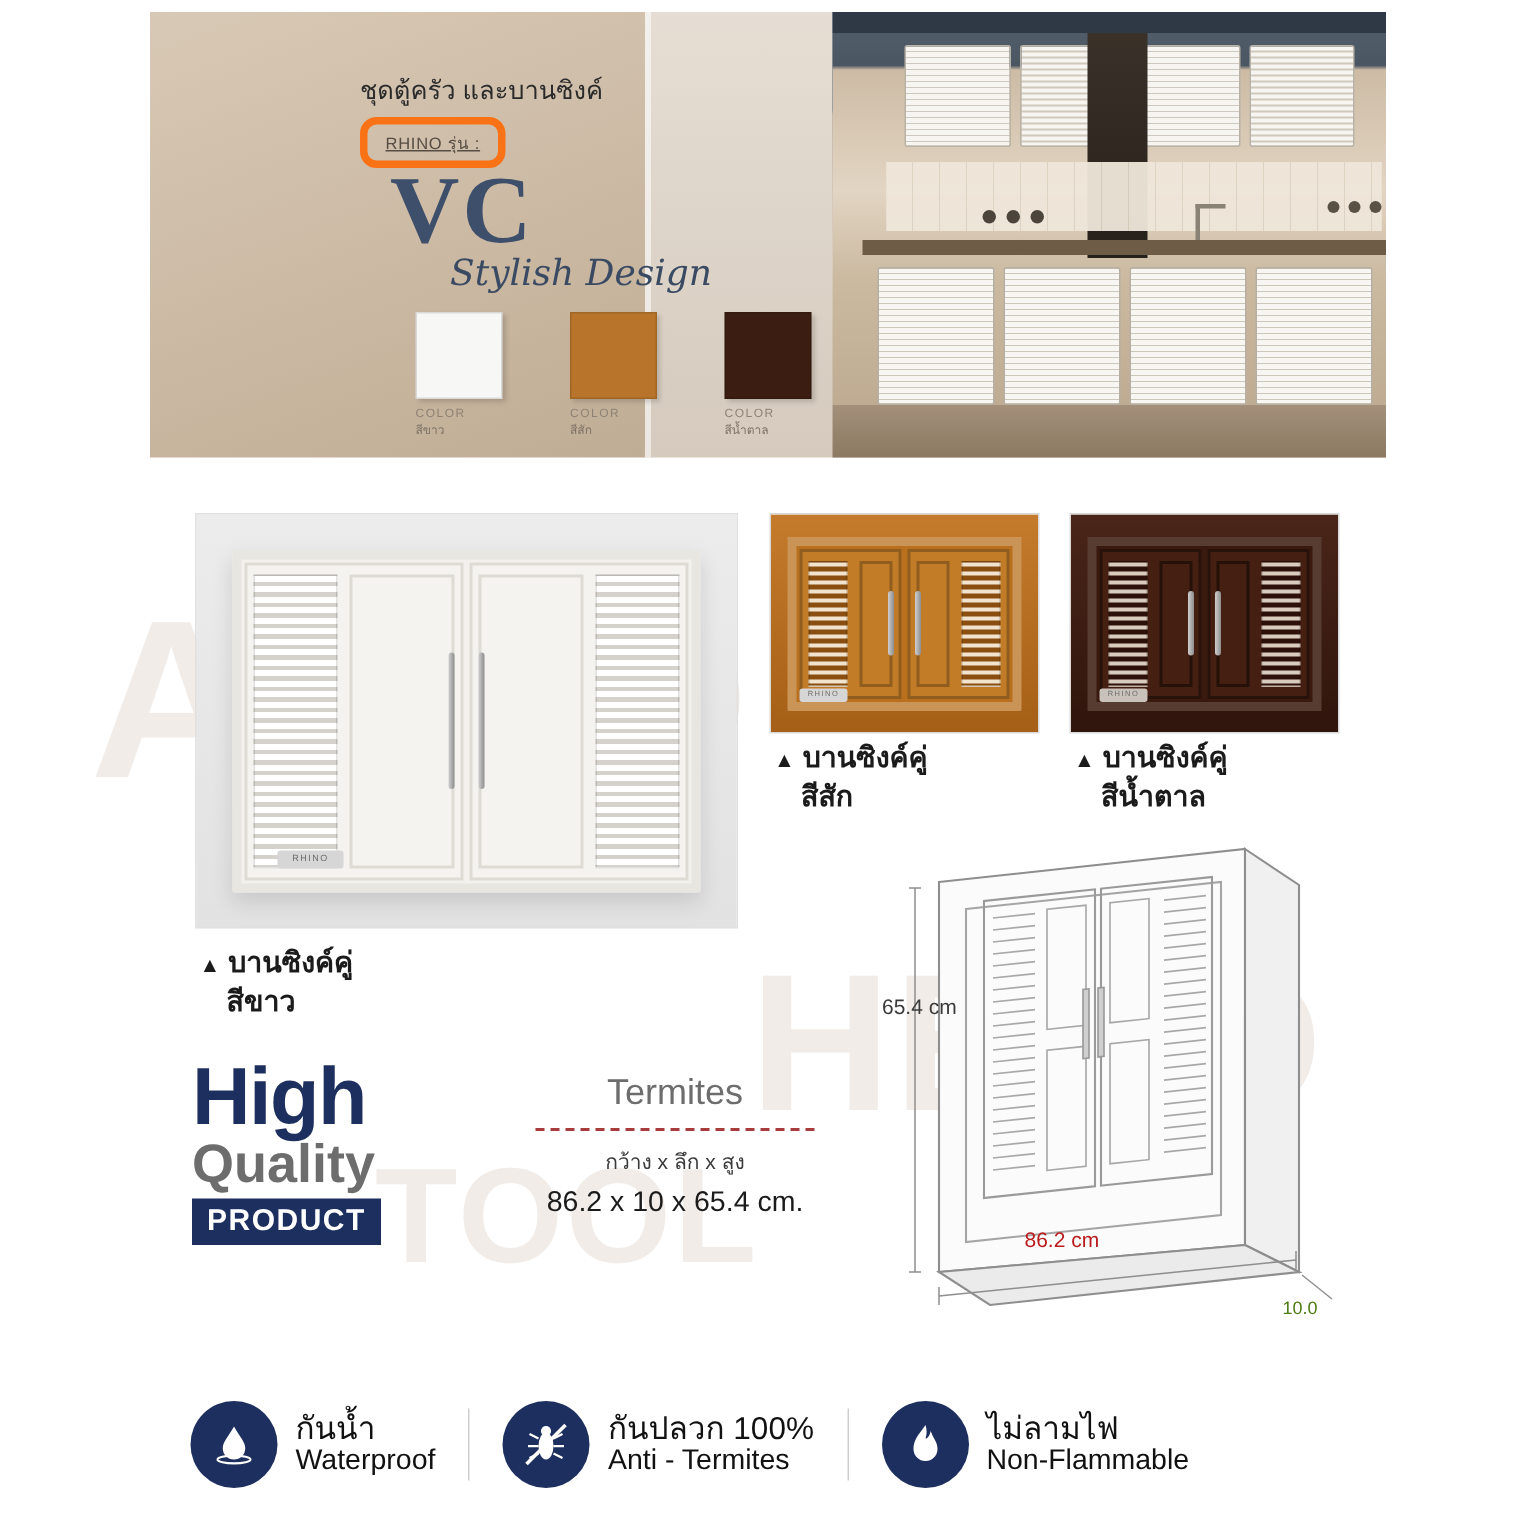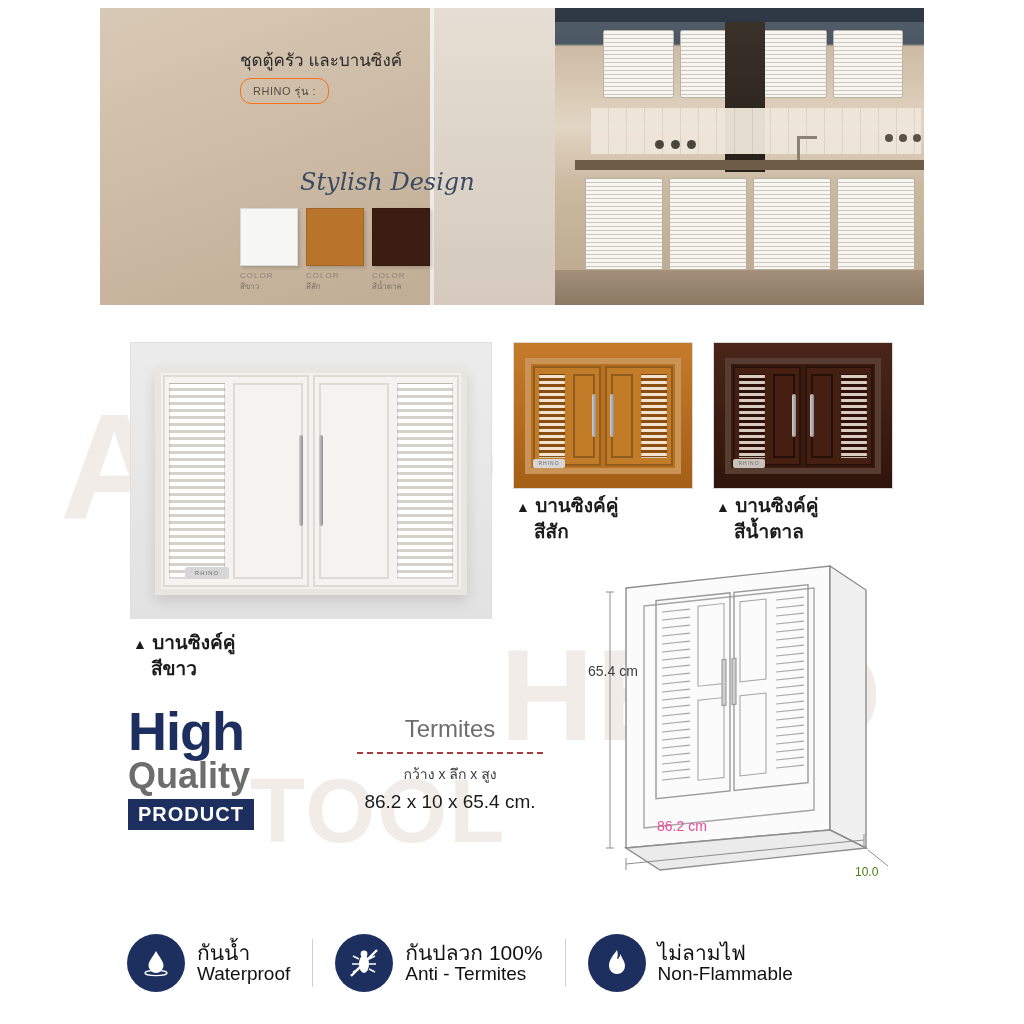--- a/index.html
+++ b/index.html
@@ -71,36 +71,37 @@
   .k-knobs2{position:absolute;left:330px;top:126px;display:flex;gap:6px;}
   .k-knobs2 i{display:block;width:8px;height:8px;border-radius:50%;background:#5b5246;}
   .hero-divider{position:absolute;left:330px;top:0;width:4px;height:297px;background:rgba(255,255,255,.55);}
 
   .hero-title{
     position:absolute;left:140px;top:38px;width:300px;
     font-size:17px;color:#2a2a2a;
   }
   .rhino-badge{
     position:absolute;left:140px;top:70px;
-    border:1px solid #f97316;border-radius:11px;
+    border:5px solid #f97316;border-radius:11px;
     padding:3px 12px;font-size:11px;color:#564d44;letter-spacing:.5px;
     display:inline-block;
+    text-decoration:underline;
   }
   .vc{
     position:absolute;left:160px;top:95px;
     font-family:"Liberation Serif", serif;
     font-size:64px;font-weight:bold;color:#3d4f6b;letter-spacing:2px;
   }
   .stylish{
     position:absolute;left:200px;top:160px;
     font-family:"DejaVu Serif", serif;
     font-style:italic;font-size:24px;color:#3a4a63;
   }
   .swatches{position:absolute;left:140px;top:200px;display:flex;gap:10px;}
-  .sw{width:56px;}
+  .sw{width:56px;margin-left:37px;}
   .sw .chip{width:56px;height:56px;border:1px solid rgba(0,0,0,.12);box-shadow:2px 2px 3px rgba(0,0,0,.15);}
   .sw .lab{font-size:8px;color:#8d8275;margin-top:5px;letter-spacing:1px;}
   .sw .lab2{font-size:8px;color:#7d7366;}
 
   
   .photo-white{
     position:absolute;left:130px;top:342px;width:360px;height:275px;
     background:linear-gradient(180deg,#ececec,#e2e2e2);
     border:1px solid #e0e0e0;
     display:flex;align-items:center;justify-content:center;
@@ -147,21 +148,21 @@
   
   .dim{position:absolute;left:345px;top:715px;width:210px;text-align:center;}
   .dim-title{font-size:24px;color:#6d6d6d;}
   .dim-rule{border-top:2px dashed #a83b3b;margin:9px 12px;}
   .dim-sub{font-size:14px;color:#3b3b3b;}
   .dim-val{font-size:19px;color:#1b1b1b;margin-top:6px;}
 
   
   .draw3d{position:absolute;left:548px;top:548px;width:370px;height:345px;}
   .dim-h-label{position:absolute;left:588px;top:663px;font-size:14px;color:#3b3b3b;}
-  .dim-w-label{position:absolute;left:657px;top:818px;font-size:14px;color:#ec4899;}
+  .dim-w-label{position:absolute;left:683px;top:818px;font-size:14px;color:#b91c1c;}
   .dim-d-label{position:absolute;left:855px;top:865px;font-size:12px;color:#4d7c0f;}
 
   
   .features{position:absolute;left:105px;top:925px;width:820px;height:75px;display:flex;align-items:center;}
   .feat{display:flex;align-items:center;gap:12px;padding:0 22px;}
   .feat .circle{width:58px;height:58px;border-radius:50%;background:#1d2f5e;display:flex;align-items:center;justify-content:center;}
   .feat .t1{font-size:21px;color:#111;line-height:1.1;}
   .feat .t2{font-size:19px;color:#111;line-height:1.1;}
   .vsep{width:1px;height:48px;background:#cfcfcf;}
   svg{display:block;}
@@ -209,20 +210,21 @@
           <div class="cab"></div>
           <div class="cab"></div>
           <div class="cab"></div>
       </div>
       <div class="k-floor"></div>
     </div>
     <div class="hero-divider"></div>
 
     <div class="hero-title">ชุดตู้ครัว และบานซิงค์</div>
     <div class="rhino-badge">RHINO รุ่น :</div>
+    <div class="vc">VC</div>
     <div class="stylish">Stylish Design</div>
 
     <div class="swatches">
       <div class="sw">
         <div class="chip" style="background:#f7f7f5"></div>
         <div class="lab">COLOR</div>
         <div class="lab2">สีขาว</div>
       </div>
       <div class="sw">
         <div class="chip" style="background:#b8742a"></div>

